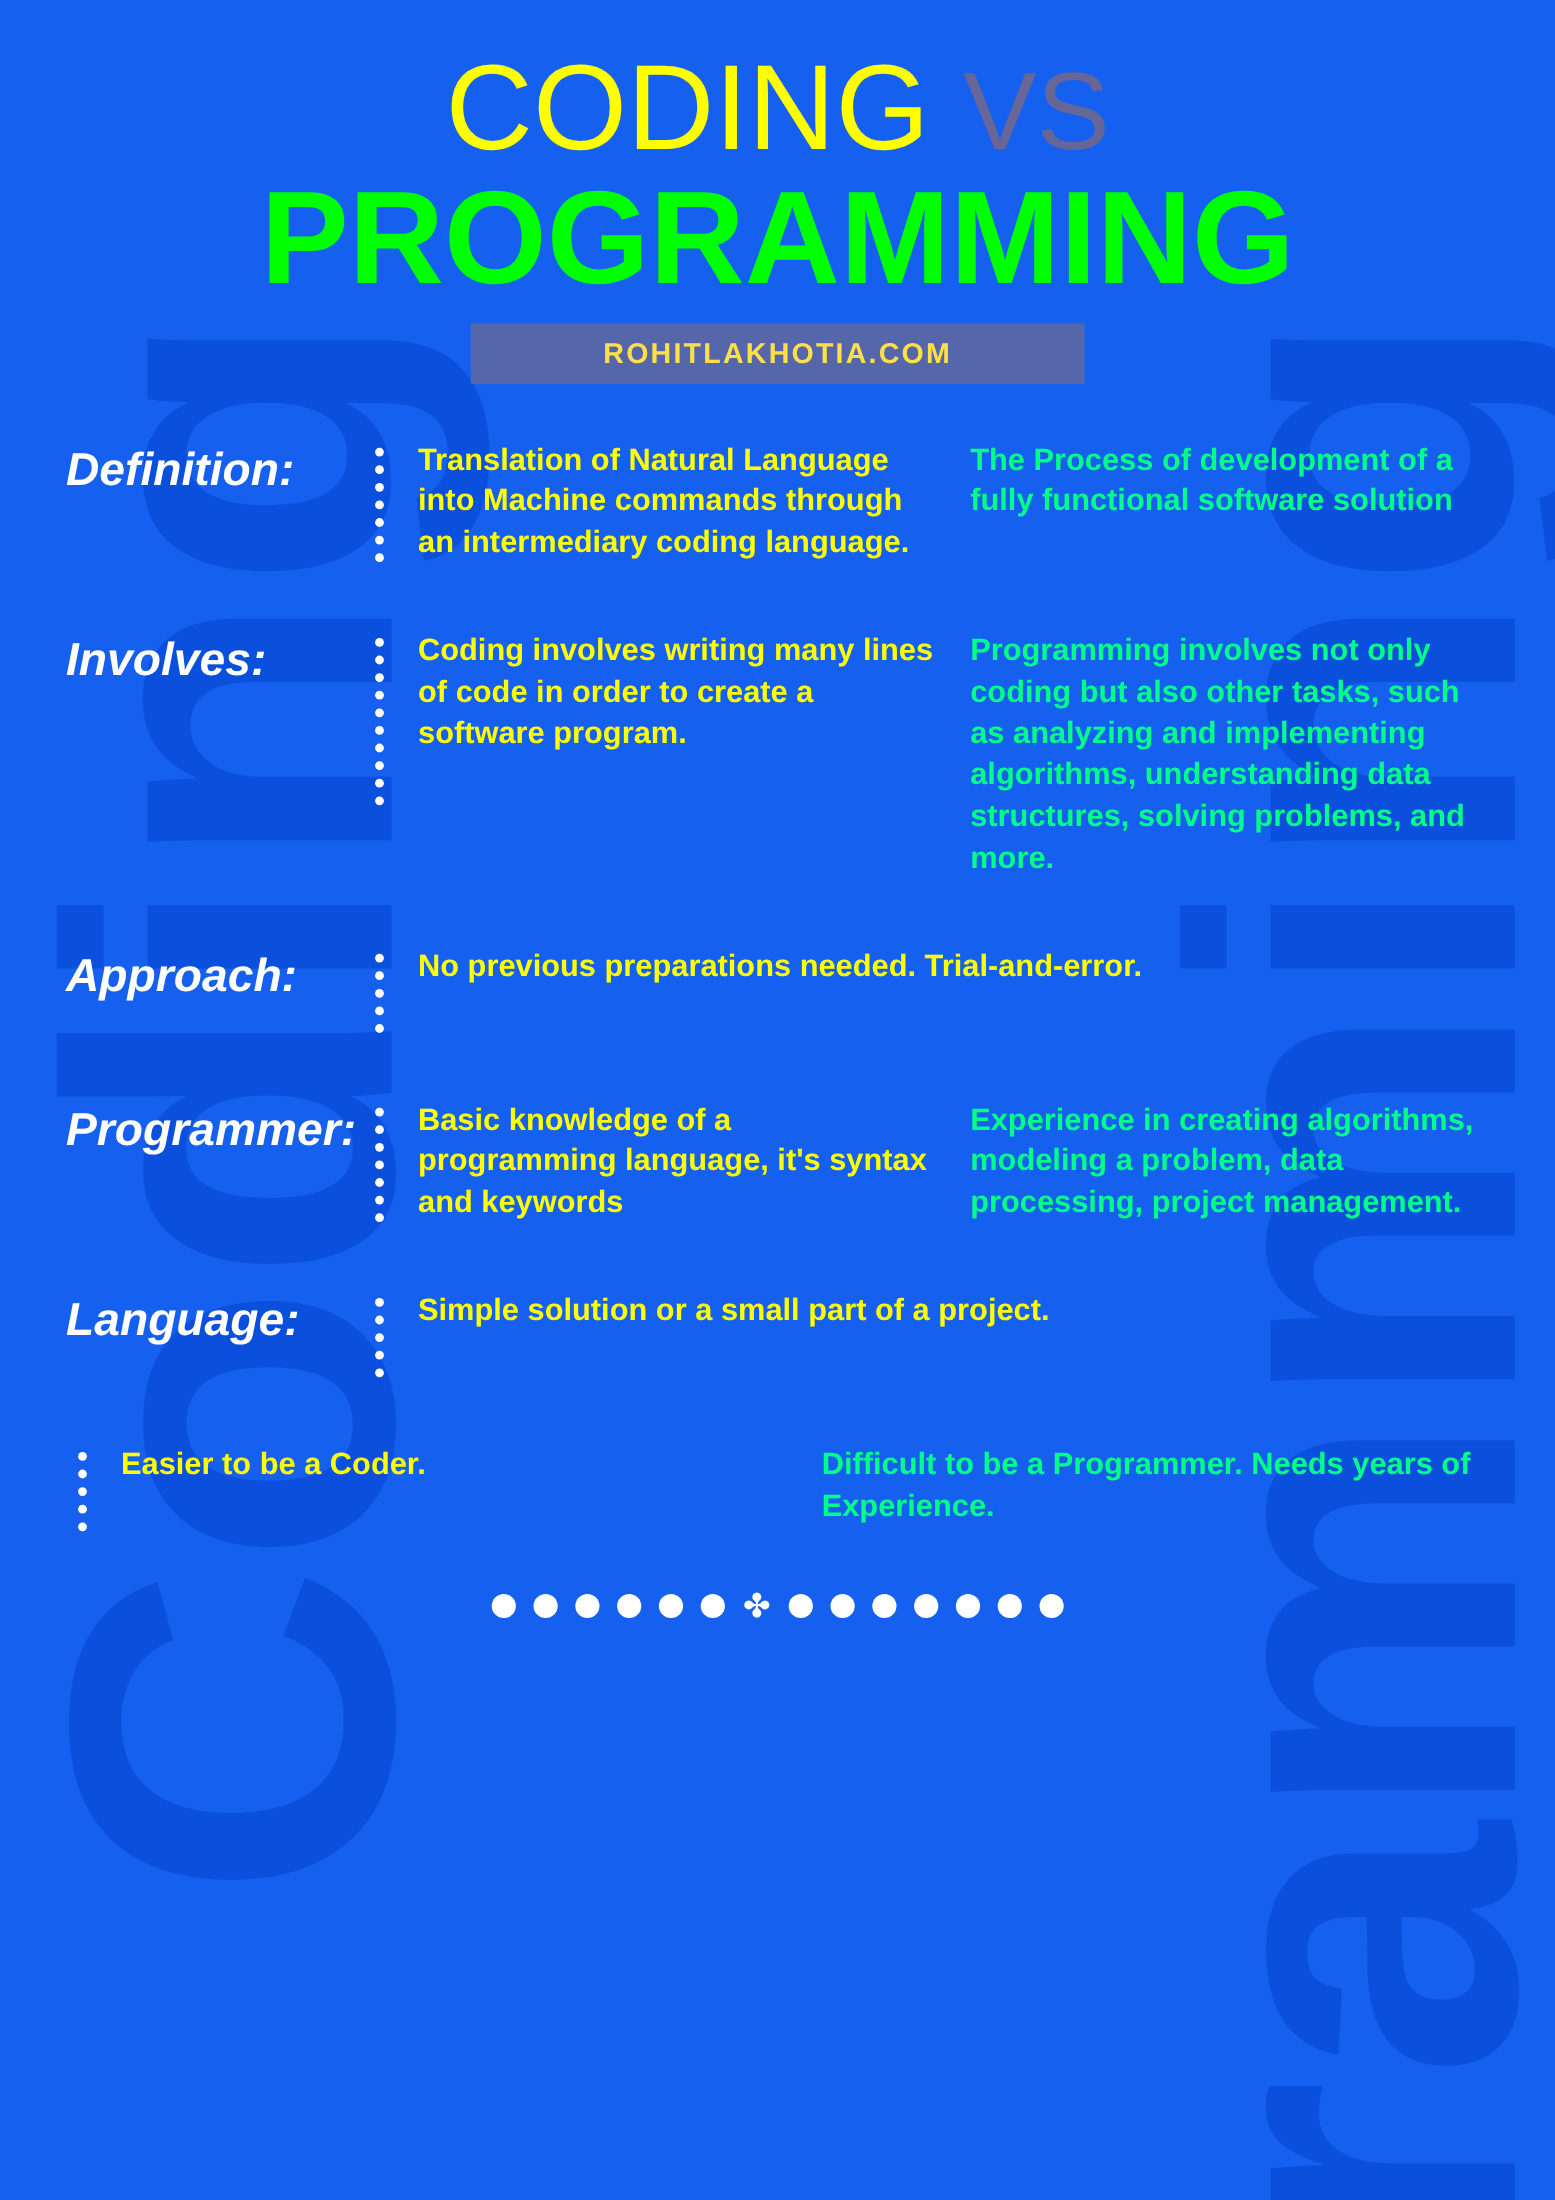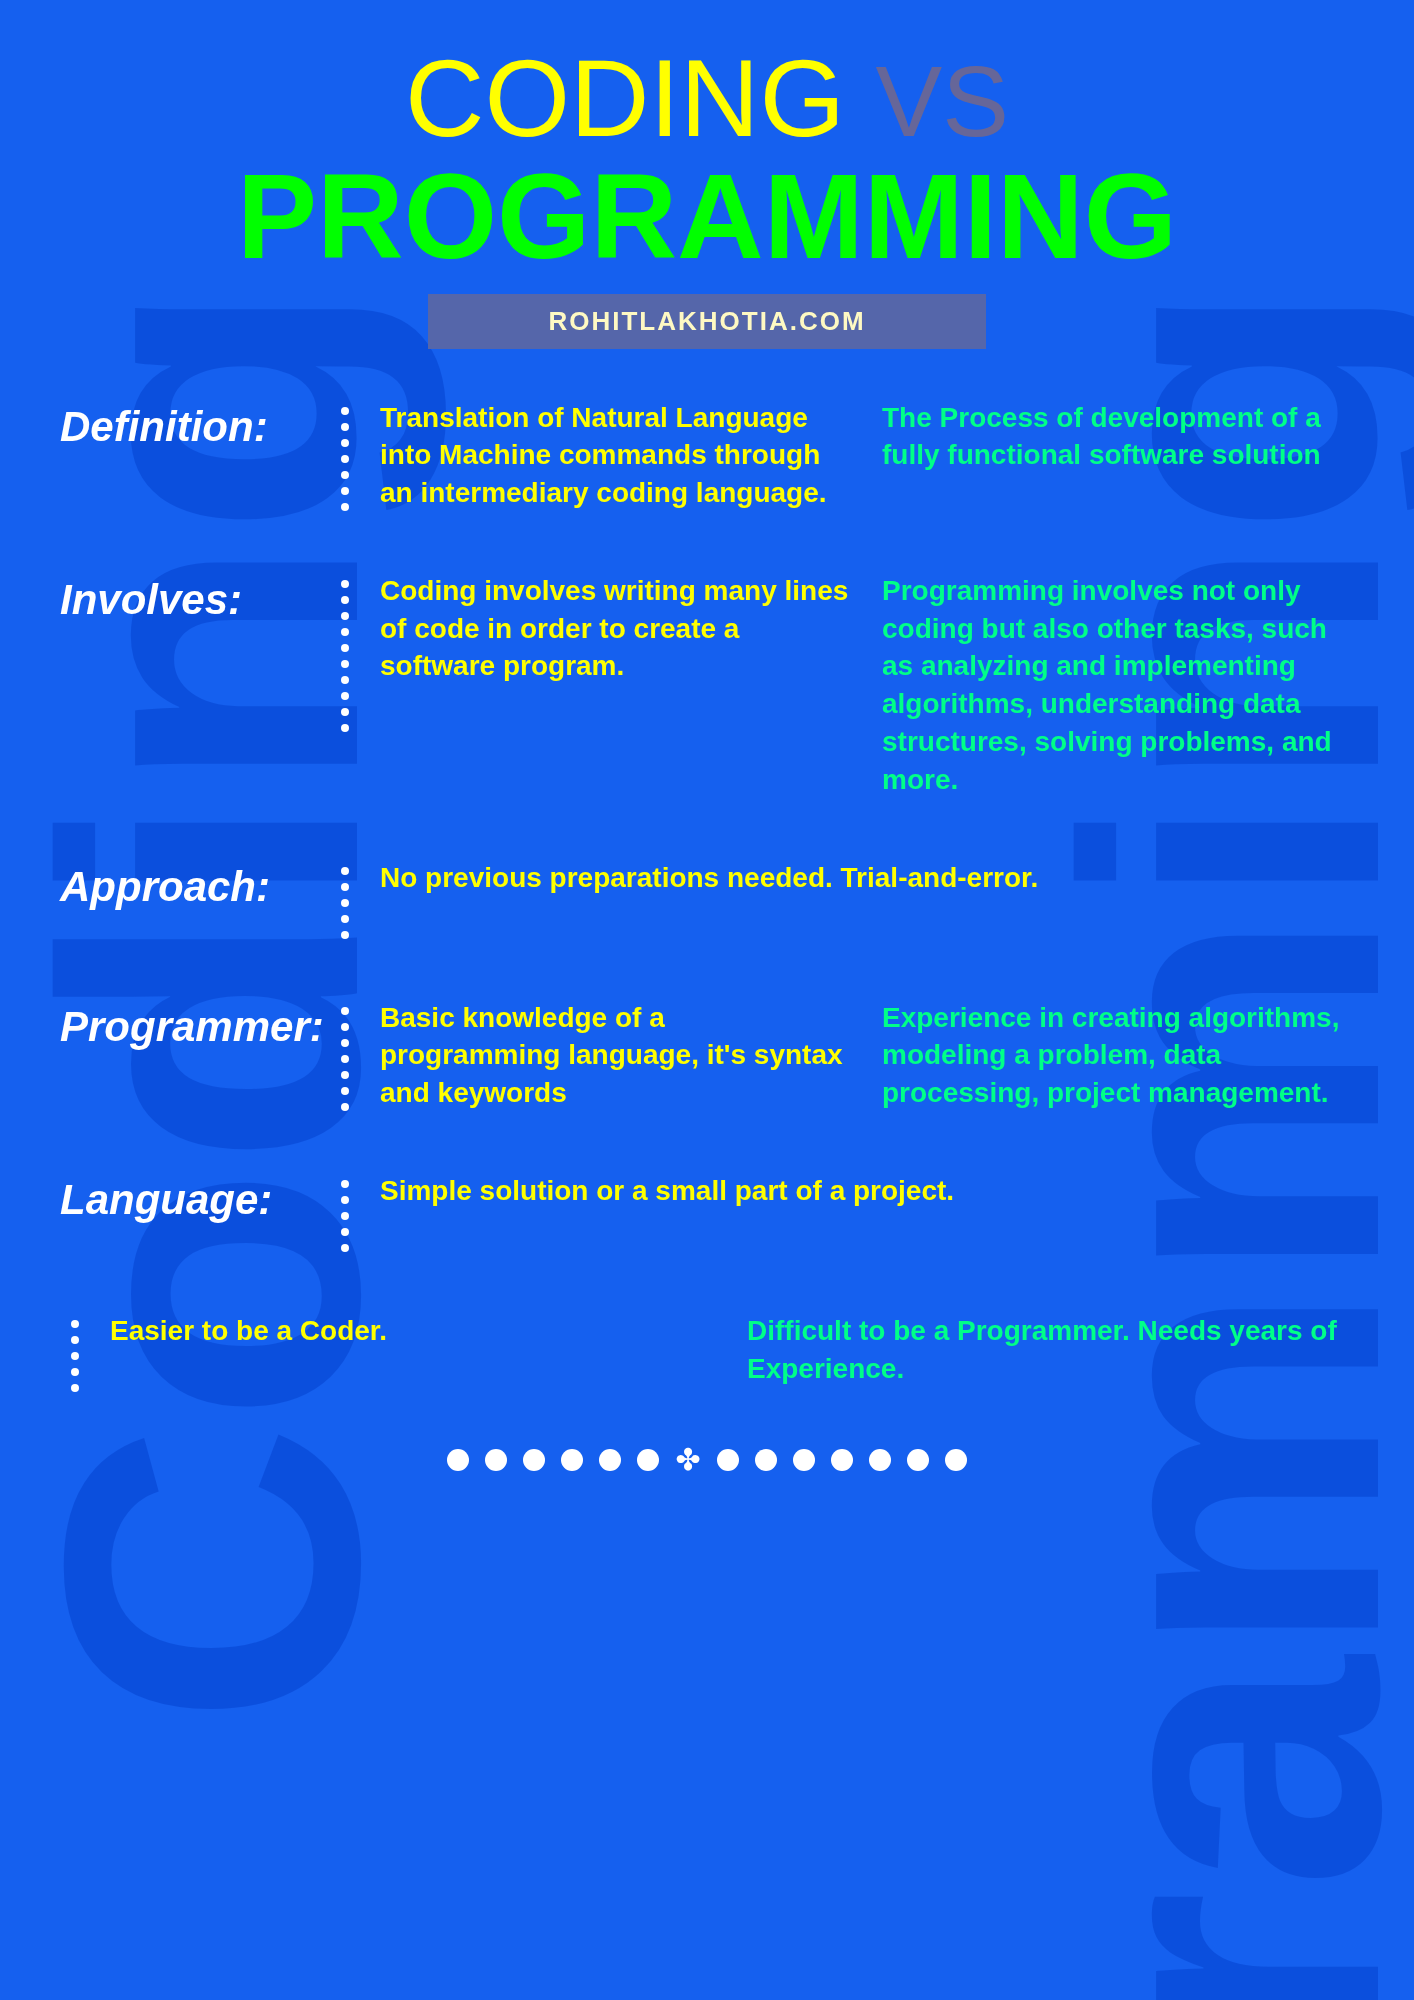--- a/index.html
+++ b/index.html
@@ -85,21 +85,21 @@
 
     .subtitle-bar {
       background-color: #5566AA;
       display: inline-block;
       padding: 12px 120px;
       margin-top: 18px;
       margin-bottom: 10px;
     }
 
     .subtitle-text {
-      color: #fef9c3;
+      color: #fde047;
       font-size: 26px;
       font-weight: 700;
       letter-spacing: 2px;
     }
 
     
     .content {
       position: relative;
       z-index: 1;
       margin-top: 30px;

